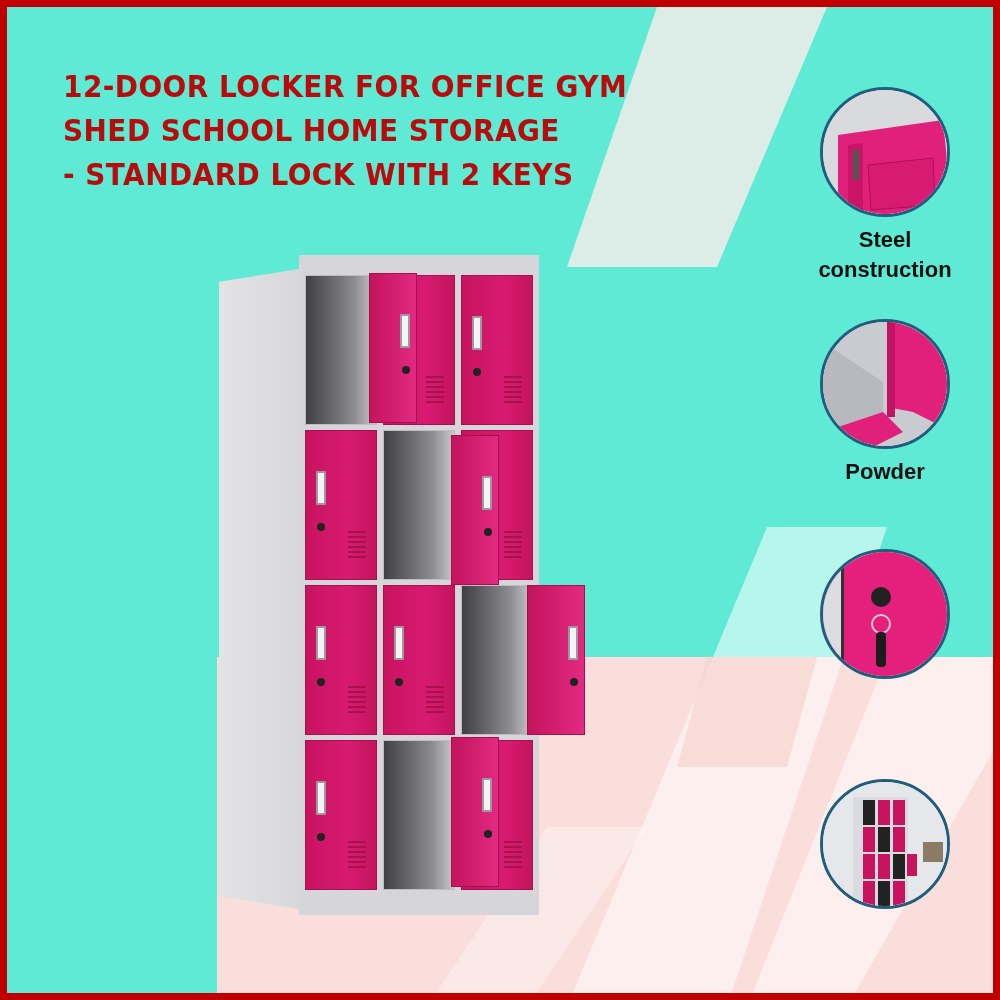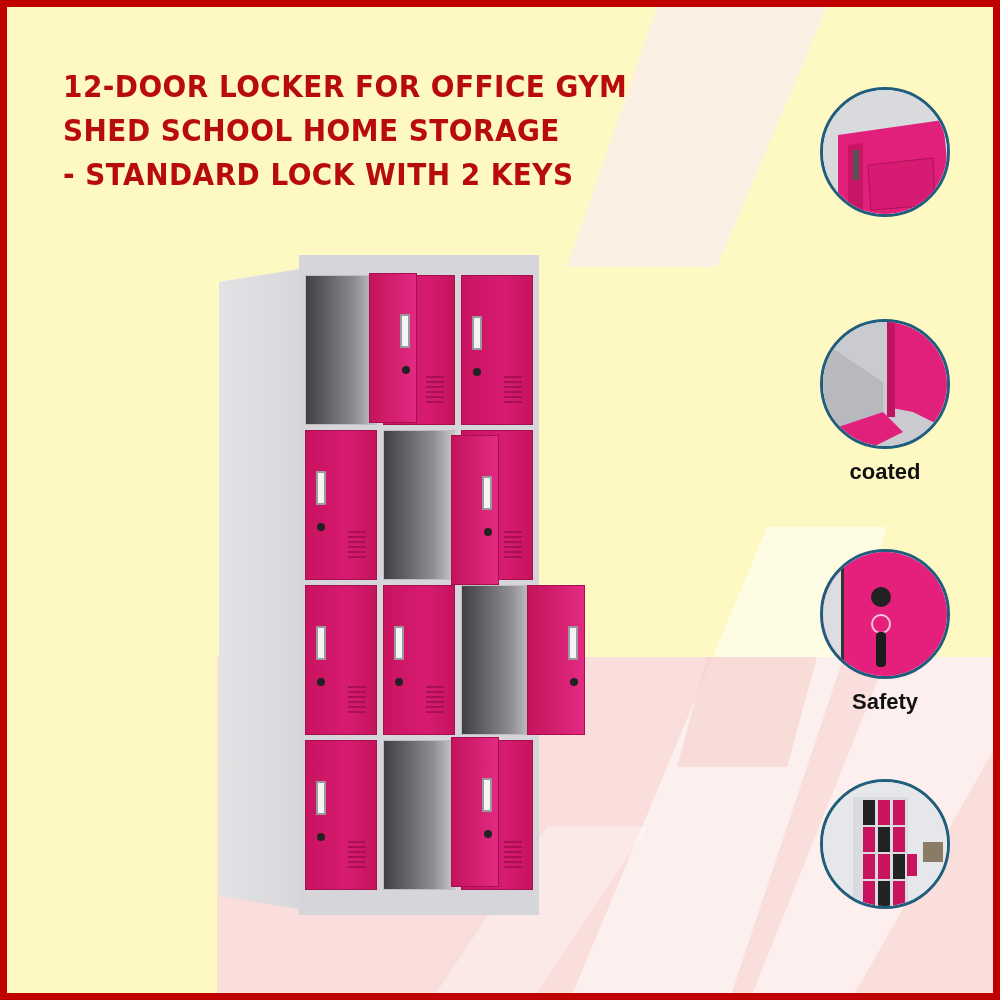--- a/index.html
+++ b/index.html
@@ -2,21 +2,21 @@
 <html><head>
 <meta charset="utf-8">
 <style>
   * { box-sizing: border-box; margin: 0; padding: 0; }
   html, body { width: 1000px; height: 1000px; overflow: hidden; background: #fff; }
   body { position: relative; font-family: "Liberation Sans", sans-serif; }
 
   .frame {
     position: absolute; inset: 0;
     border: 7px solid #c00000;
-    background: #fef9c3;
+    background: #5eead4;
     overflow: hidden;
   }
 
   
   .bg-layer { position: absolute; inset: 0; pointer-events: none; }
   .bg-pink-block {
     position: absolute; left: 210px; top: 650px; width: 800px; height: 350px;
     background: #f9dedb;
   }
 
@@ -191,51 +191,52 @@
       <div class="circle">
         <svg width="130" height="130" viewBox="0 0 130 130">
           <rect width="130" height="130" fill="#d8dade"></rect>
           <polygon points="15,45 120,30 130,130 15,130" fill="#e0207a"></polygon>
           <polygon points="25,55 40,53 40,130 25,130" fill="#c81566"></polygon>
           <rect x="30" y="60" width="6" height="30" fill="#555"></rect>
           <polygon points="45,75 110,68 112,115 48,120" fill="#d81b72" stroke="#b01058" stroke-width="1"></polygon>
         </svg>
       </div>
       <div class="label">
+        <div>Steel</div>
+        <div>construction</div>
       </div>
     </div>
 
     <div class="feature" style="top:232px">
       <div class="circle">
         <svg width="130" height="130" viewBox="0 0 130 130">
           <rect width="130" height="130" fill="#c9cbd0"></rect>
           <polygon points="0,20 60,60 60,90 0,110" fill="#b7b9be"></polygon>
           <polygon points="0,110 60,90 80,110 40,130 0,130" fill="#e0207a"></polygon>
           <polygon points="64,0 130,0 130,110 90,90 64,85" fill="#e0207a"></polygon>
           <rect x="64" y="0" width="8" height="95" fill="#c01462"></rect>
         </svg>
       </div>
       <div class="label">
-        <div>coated</div>
+        <div>Powder</div>
       </div>
     </div>
 
     <div class="feature" style="top:462px">
       <div class="circle">
         <svg width="130" height="130" viewBox="0 0 130 130">
           <rect width="130" height="130" fill="#e4207c"></rect>
           <rect x="0" y="0" width="18" height="130" fill="#dcdde1"></rect>
           <rect x="18" y="0" width="3" height="130" fill="#333"></rect>
           <circle cx="58" cy="45" r="10" fill="#222"></circle>
           <circle cx="58" cy="72" r="9" fill="none" stroke="#f6c6da" stroke-width="2"></circle>
           <rect x="53" y="80" width="10" height="35" rx="4" fill="#1c1c1c"></rect>
         </svg>
       </div>
       <div class="label">
-        <div>Safety</div>
       </div>
     </div>
 
     <div class="feature" style="top:692px">
       <div class="circle">
         <svg width="130" height="130" viewBox="0 0 130 130">
           <rect width="130" height="130" fill="#e6e7ea"></rect>
           <rect x="30" y="15" width="55" height="110" fill="#dadbe0"></rect>
           <rect x="40" y="18" width="12" height="25" fill="#222"></rect>
           <rect x="55" y="18" width="12" height="25" fill="#c8135f"></rect>

